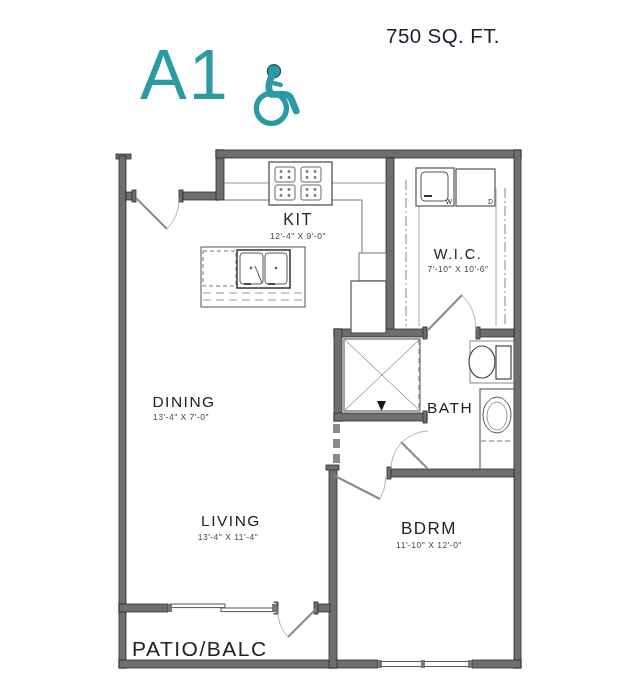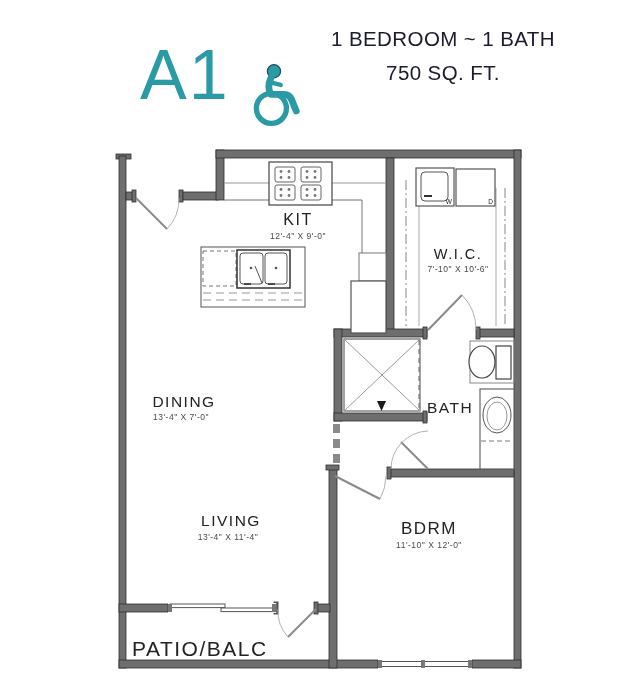--- a/index.html
+++ b/index.html
@@ -27,21 +27,20 @@
   <div class="hc-icon">
     <svg width="58" height="68" viewBox="0 0 56 66">
       <circle cx="27" cy="9" r="6.4" fill="#2B9AA7" stroke="#17505a" stroke-width="1.2"></circle>
       <path d="M24 15.5 C21.5 21 21.3 26.5 24 31.5 L37 31.5 C40.5 31.5 42.6 33 44 36.3 L48.6 47.5" fill="none" stroke="#2B9AA7" stroke-width="6.6" stroke-linecap="round" stroke-linejoin="round"></path>
       <path d="M24.5 20 L33.5 22.2" fill="none" stroke="#2B9AA7" stroke-width="4.4" stroke-linecap="round"></path>
       <circle cx="24.5" cy="45" r="14.6" fill="none" stroke="#2B9AA7" stroke-width="5.2"></circle>
     </svg>
   </div>
 
   <div class="head-right">
-    <div class="spec">1 BEDROOM ~ 1 BATH</div>
     <div class="spec spec2">750 SQ. FT.</div>
   </div>
 
   <svg width="636" height="685" viewBox="0 0 636 685" style="position:absolute;left:0;top:0;">
 
     <g fill="#6e6e6e" stroke="#2d2d2d" stroke-width="0.8">
       <rect x="116" y="154" width="15" height="5"></rect>
       <rect x="119" y="156" width="7" height="512"></rect>
       <rect x="126" y="192" width="9" height="8"></rect>
       <rect x="132" y="190" width="4" height="12"></rect>

